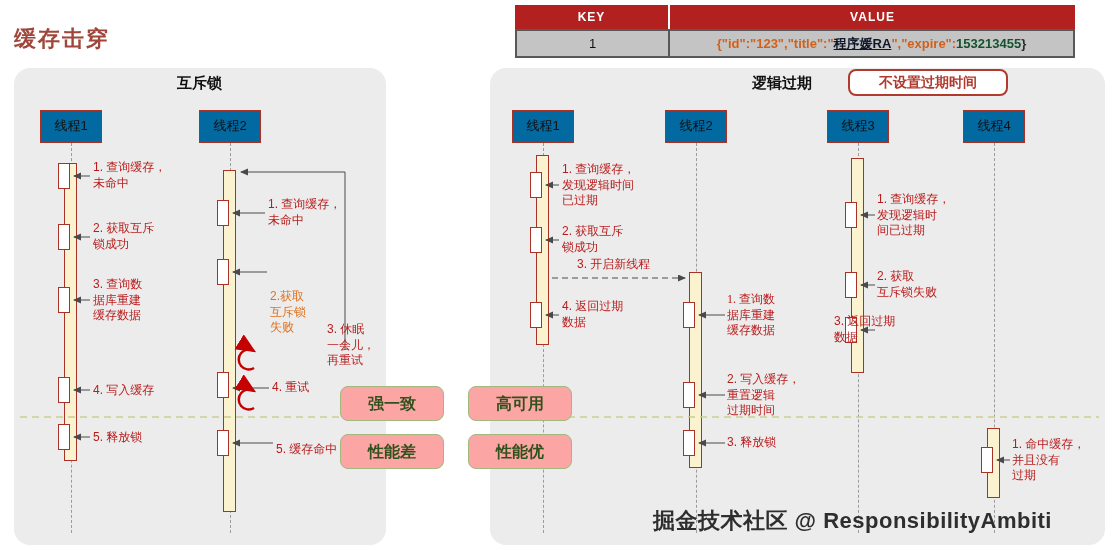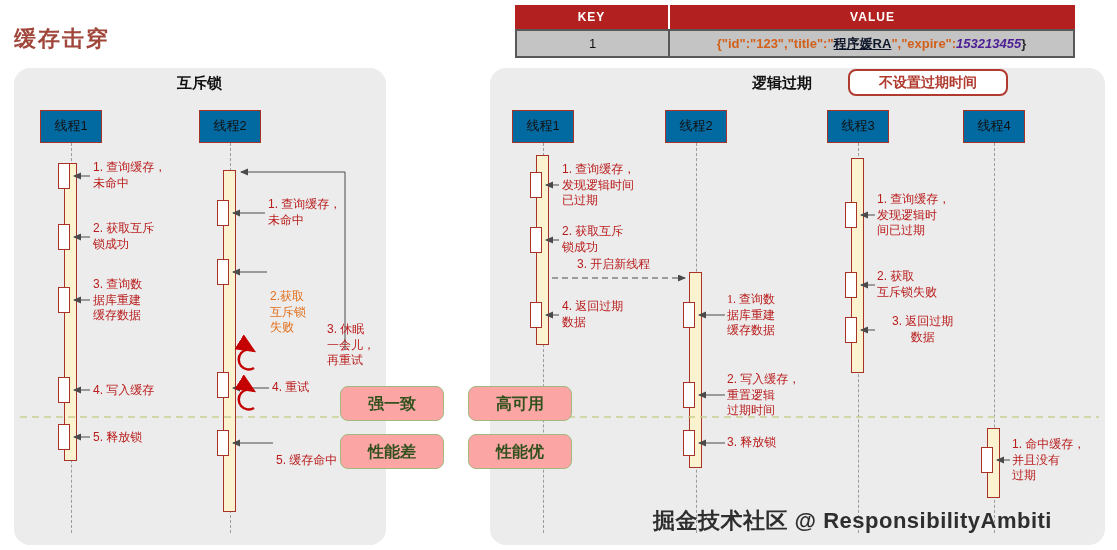--- a/index.html
+++ b/index.html
@@ -14,21 +14,21 @@
   .kvt .hrow { display:flex; height:24px; }
   .kvt .drow { display:flex; height:29px; }
   .kvt .cell { box-sizing:border-box; text-align:center; }
   .kvt .hrow .cell { background:#B2211F; color:#fff; font-weight:bold; font-size:12px;
                      line-height:24px; letter-spacing:1px; }
   .kvt .hrow .key { width:155px; border-right:2px solid #fff; }
   .kvt .hrow .val { flex:1; }
   .kvt .drow .cell { background:#C4C4C4; border:2px solid #585858; line-height:25px; font-size:13px; }
   .kvt .drow .key { width:155px; color:#111; }
   .kvt .drow .val { flex:1; border-left:none; font-weight:bold; white-space:nowrap; }
-  .jo { color:#D2601A; } .jk { color:#0f172a;text-decoration:underline; } .jn { color:#4c1d95;font-style:italic; } .jb { color:#2b2b2b; }
+  .jo { color:#D2601A; } .jk { color:#0f172a;text-decoration:underline; } .jn { color:#14532d; } .jb { color:#2b2b2b; }
 
   .panel { position:absolute; background:#ECECEC; border-radius:16px; z-index:1; }
   .panel-title { position:absolute; font-size:15px; font-weight:bold; color:#111; z-index:6; }
 
   .expire-badge { position:absolute; left:848px; top:69px; width:160px; height:27px; background:#fff;
                   border:2px solid #B03A2E; border-radius:8px; color:#B03A2E; font-weight:bold;
                   font-size:14px; text-align:center; line-height:23px; box-sizing:border-box; z-index:7; }
 
   .tbox { position:absolute; width:62px; height:33px; background:#0369a1; border:1.5px solid #A93226;
           box-sizing:border-box; text-align:center; line-height:30px; font-size:13px; color:#111; z-index:4; }
@@ -126,21 +126,21 @@
 
   <div class="step" style="left:268px; top:197px;">1. 查询缓存，
 未命中</div>
   <div class="step orange" style="left:270px; top:249px;margin-top:40px;">2.获取
 互斥锁
 失败</div>
   <div class="step" style="left:327px; top:322px;">3.  休眠
 一会儿，
 再重试</div>
   <div class="step" style="left:272px; top:380px;">4.  重试</div>
-  <div class="step" style="left:276px; top:453px;">5. 缓存命中</div>
+  <div class="step" style="left:276px; top:442px;">5. 缓存命中</div>
 
   <div class="step" style="left:562px; top:162px;">1. 查询缓存，
 发现逻辑时间
 已过期</div>
   <div class="step" style="left:562px; top:224px;">2. 获取互斥
 锁成功</div>
   <div class="step" style="left:577px; top:257px;">3.  开启新线程</div>
   <div class="step" style="left:562px; top:299px;">4. 返回过期
 数据</div>
 
@@ -150,21 +150,21 @@
   <div class="step" style="left:727px; top:372px;">2. 写入缓存，
 重置逻辑
 过期时间</div>
   <div class="step" style="left:727px; top:435px;">3. 释放锁</div>
 
   <div class="step" style="left:877px; top:192px;">1. 查询缓存，
 发现逻辑时
 间已过期</div>
   <div class="step" style="left:877px; top:269px;">2. 获取
 互斥锁失败</div>
-  <div class="step" style="left:892px; top:314px;text-align:center;">3. 返回过期
+  <div class="step" style="left:834px; top:314px;">3. 返回过期
 数据</div>
 
   <div class="step" style="left:1012px; top:437px;">1. 命中缓存，
 并且没有
 过期</div>
 
   <div class="badge-green" style="left:340px; top:386px;">强一致</div>
   <div class="badge-green" style="left:340px; top:434px;">性能差</div>
   <div class="badge-green" style="left:468px; top:386px;">高可用</div>
   <div class="badge-green" style="left:468px; top:434px;">性能优</div>

